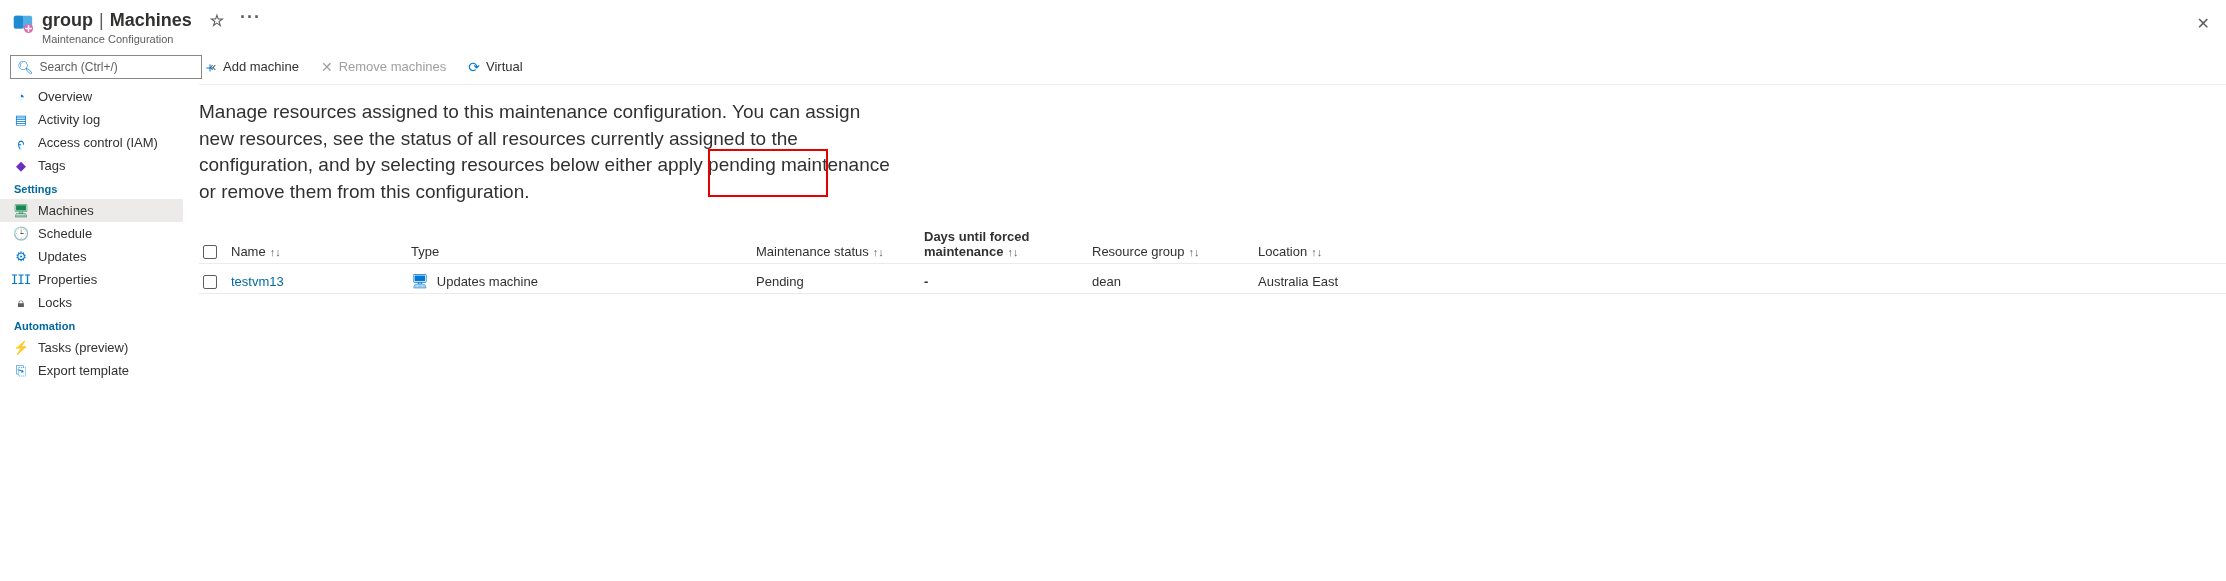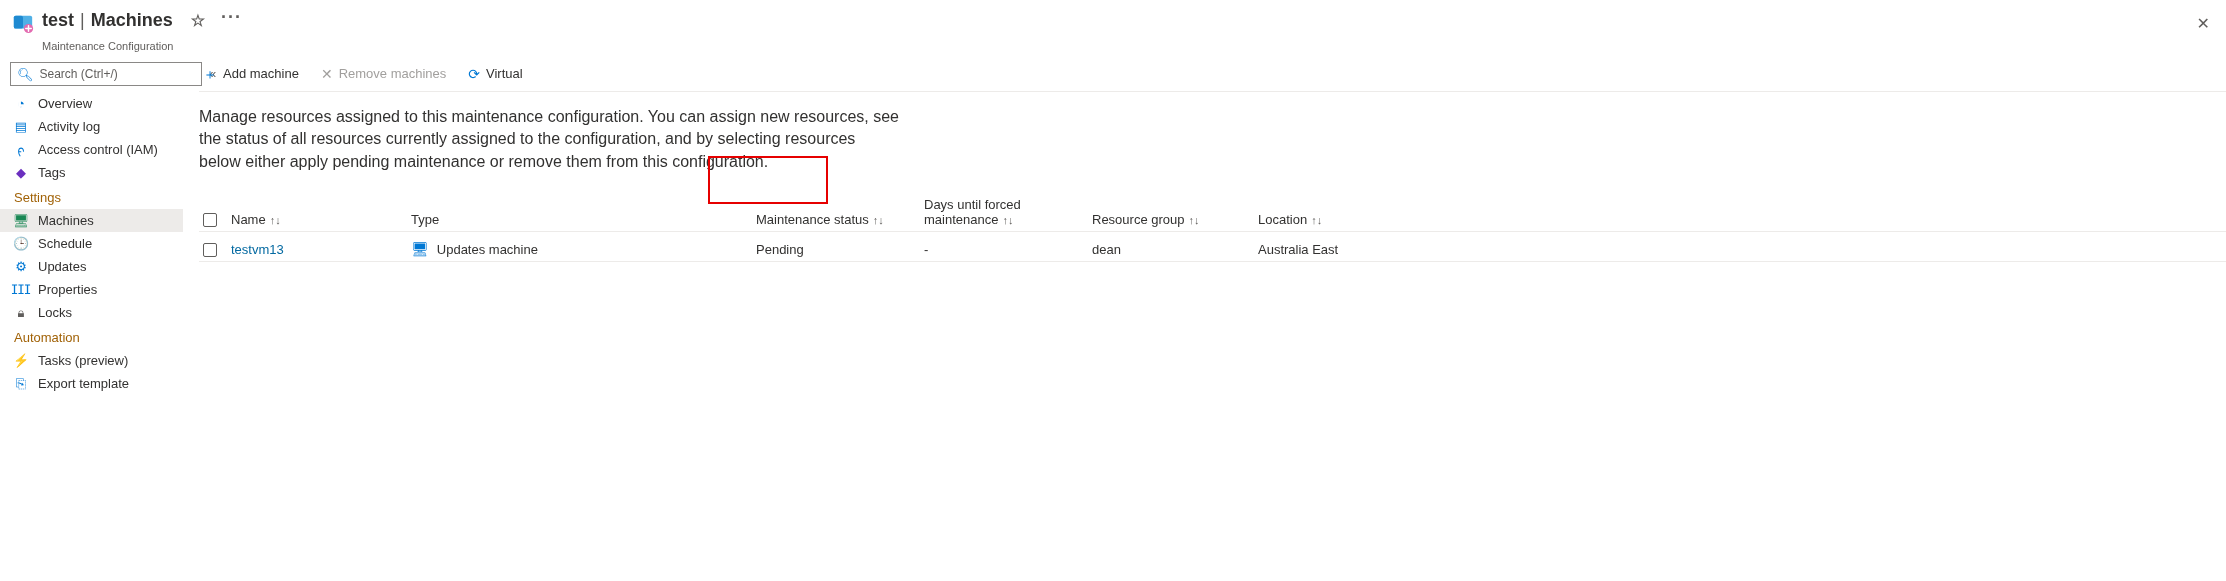--- a/index.html
+++ b/index.html
@@ -34,21 +34,21 @@
     font-size: 18px;
     font-weight: 600;
     color: #323130;
     display: flex;
     align-items: center;
     gap: 6px;
   }
   .header-sep { font-weight: 400; color: #605e5c; }
   .header-fav { margin-left: 12px; color: #605e5c; font-size: 16px; cursor: pointer; }
   .header-menu { margin-left: 10px; color: #605e5c; letter-spacing:1px; cursor: pointer; position:relative; top:-3px }
-  .header-subtitle { font-size: 11px; color: #605e5c; margin-top: 9px; }
+  .header-subtitle { font-size: 11px; color: #605e5c; margin-top: 2px; }
   .header-close {
     position: absolute;
     right: 16px;
     top: 14px;
     font-size: 16px;
     color: #605e5c;
     cursor: pointer;
   }
 
   
@@ -97,23 +97,23 @@
     width: 14px;
     height: 14px;
     margin-right: 10px;
     display: flex;
     align-items: center;
     justify-content: center;
     font-size: 13px;
   }
   .nav-group-label {
     padding: 6px 0 4px 14px;
-    font-size: 13px;
-    color: #a16207;
-    font-weight: 400;
+    font-size: 11px;
+    color: #0369a1;
+    font-weight: 700;
   }
 
   
   .main {
     flex: 1;
     padding: 0 0 0 16px;
     overflow: hidden;
   }
   .toolbar {
     display: flex;
@@ -131,42 +131,42 @@
     color: #323130;
     cursor: pointer;
     padding: 4px 4px;
   }
   .toolbar-btn.disabled { color: #a19f9d; cursor: default; }
   .toolbar-btn .tb-icon { font-size: 14px; color: #0078d4; line-height:1; }
   .toolbar-btn.disabled .tb-icon { color: #a19f9d; }
 
   .description {
     padding: 14px 0 8px 0;
-    font-size: 16px;
+    font-size: 19px;
     color: #323130;
     max-width: 700px;
     line-height: 1.4;
   }
 
   
   .grid { width: 100%; padding-top: 12px; }
   .grid-header-row, .grid-body-row {
     display: flex;
     align-items: flex-end;
     border-bottom: 1px solid #edebe9;
     min-height: 30px;
   }
   .grid-header-row { font-weight: 400; font-size: 13px; }
   .grid-body-row { font-size: 13px; }
   .cell { padding: 4px 8px 4px 0; }
   .col-check { width: 32px; display:flex; align-items:center; padding-left:4px; }
   .col-name { width: 180px; }
   .col-type { width: 345px; display:flex; align-items:center; gap:8px;}
   .col-status { width: 168px; }
-  .col-days { width: 168px; }
+  .col-days { width: 168px; font-weight: bold; }
   .col-rg { width: 166px; }
   .col-loc { width: 166px; }
   .col-sub { flex: 1; }
   .sort-icon { color: #605e5c; font-size: 11px; margin-left: 4px; }
   .link-text { color: #0369a1; cursor: pointer; }
   .checkbox {
     width: 14px;
     height: 14px;
     border: 1px solid #605e5c;
     border-radius: 2px;
@@ -191,21 +191,21 @@
   <div class="header-icon">
     <svg viewBox="0 0 24 24">
       <rect x="2" y="4" width="20" height="14" rx="2" fill="#50b0e6"></rect>
       <rect x="2" y="4" width="10" height="14" rx="2" fill="#1f8ad1"></rect>
       <circle cx="18" cy="18" r="5" fill="#e36ab0"></circle>
       <path d="M15 18 h6 M18 15 v6" stroke="#fff" stroke-width="1.6" stroke-linecap="round"></path>
     </svg>
   </div>
   <div class="header-title-block">
     <div class="header-breadcrumb">
-      <span>test</span>
+      <span>group</span>
       <span class="header-sep">|</span>
       <span>Machines</span>
       <span class="header-fav">☆</span>
       <span class="header-menu">···</span>
     </div>
     <div class="header-subtitle">Maintenance Configuration</div>
   </div>
   <div class="header-close">✕</div>
 </div>
 

